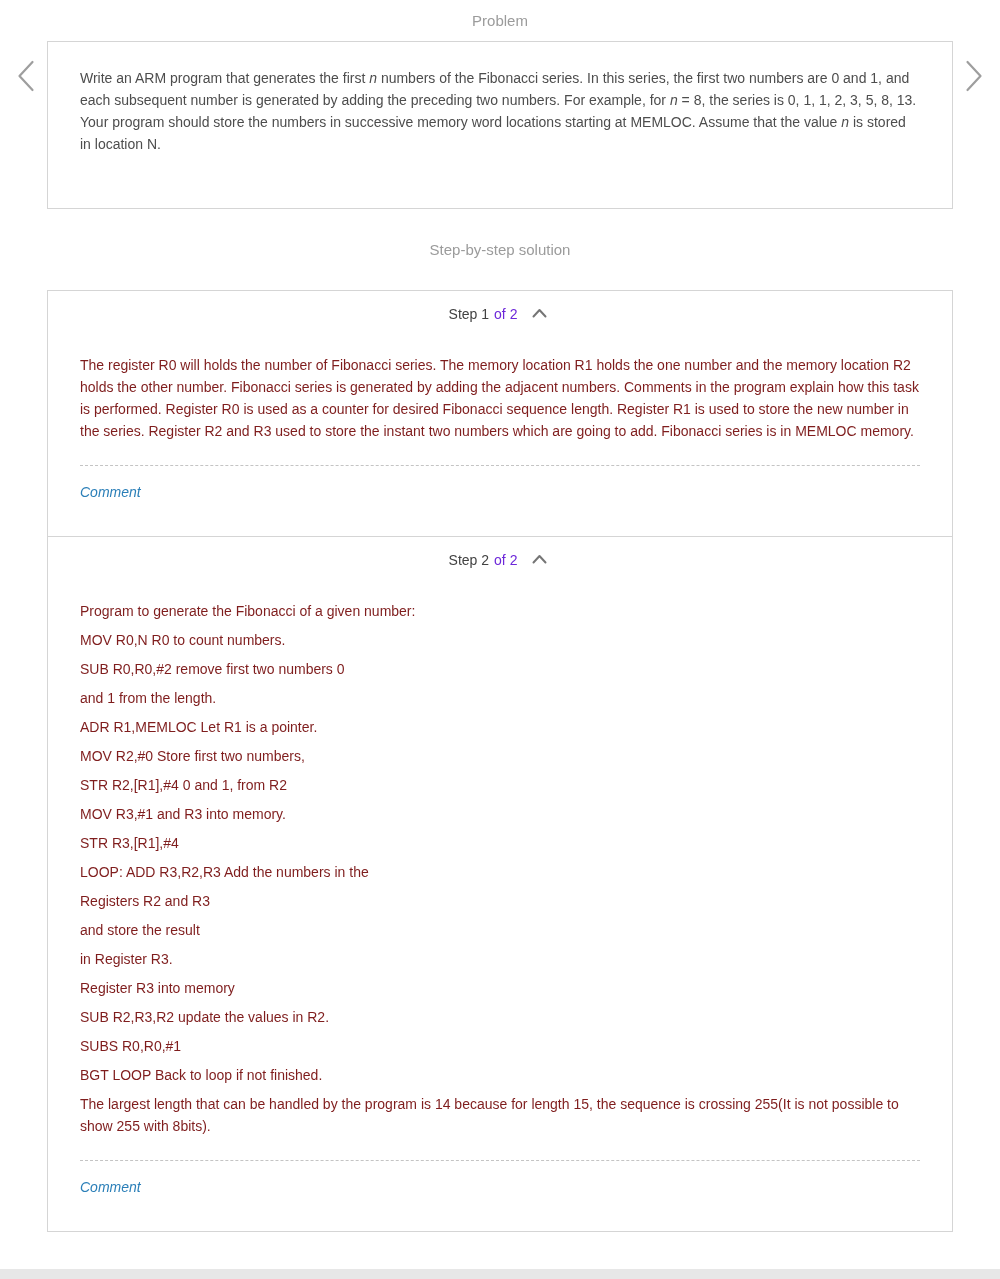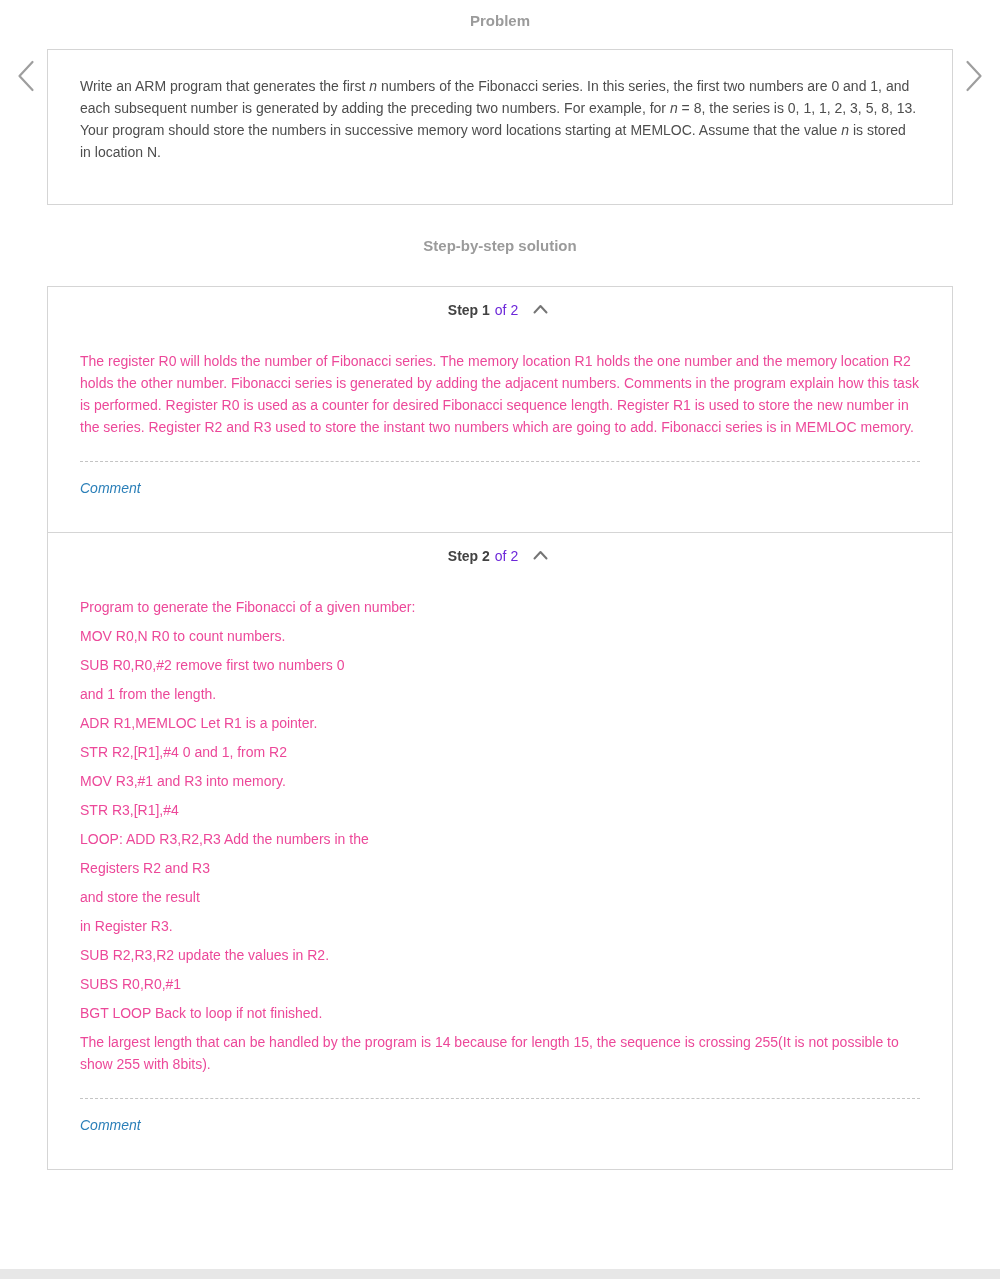--- a/index.html
+++ b/index.html
@@ -12,35 +12,35 @@
   .page {
     position: relative;
     width: 1000px;
     height: 1279px;
     overflow: hidden;
     background: #ffffff;
   }
   .section-heading {
     text-align: center;
     font-size: 15px;
-    font-weight: bold;
+    font-weight: normal;
     color: #9b9b9b;
     line-height: 16px;
   }
   .problem-heading { padding-top: 13px; }
   .solution-heading { margin-top: 33px; }
 
   .card {
     margin: 0 47px;
     background: #ffffff;
     border: 1px solid #d5d5d5;
   }
   .problem-card {
-    margin-top: 20px;
-    padding: 25px 32px 41px 32px;
+    margin-top: 12px;
+    padding: 25px 32px 53px 32px;
   }
   .problem-text {
     font-size: 14px;
     line-height: 22px;
     color: #4d4d4d;
     margin: 0;
   }
   .problem-text i { font-style: italic; }
 
   .nav-arrow {
@@ -63,37 +63,37 @@
   .step-card + .step-card { margin-top: -1px; }
 
   .step-header {
     display: flex;
     align-items: center;
     justify-content: center;
     gap: 5px;
     font-size: 14px;
     line-height: 16px;
   }
-  .step-label { font-weight: bold; color: #424242; }
+  .step-label { font-weight: normal; color: #424242; }
   .step-count { color: #6d28d9; }
   .collapse-btn {
     background: transparent;
     border: none;
     padding: 2px 4px;
     margin-left: 6px;
     cursor: pointer;
     display: flex;
     align-items: center;
   }
 
   .step-body { margin-top: 31px; }
   .step-body p {
     font-size: 14px;
     line-height: 22px;
-    color: #ec4899;
+    color: #7f1d1d;
     margin: 0 0 7px 0;
   }
   .step-body p:last-child { margin-bottom: 0; }
 
   .dashed-divider {
     border: none;
     border-top: 1px dashed #c4c4c4;
     margin: 23px 0 0 0;
   }
   .comment-row { margin-top: 15px; font-style: italic; }
@@ -175,27 +175,29 @@
           </svg>
         </span>
       </button>
     </div>
     <div class="step-body">
         <p>Program to generate the Fibonacci of a given number:</p>
         <p>MOV R0,N R0 to count numbers.</p>
         <p>SUB R0,R0,#2 remove first two numbers 0</p>
         <p>and 1 from the length.</p>
         <p>ADR R1,MEMLOC Let R1 is a pointer.</p>
+        <p>MOV R2,#0 Store first two numbers,</p>
         <p>STR R2,[R1],#4 0 and 1, from R2</p>
         <p>MOV R3,#1 and R3 into memory.</p>
         <p>STR R3,[R1],#4</p>
         <p>LOOP: ADD R3,R2,R3 Add the numbers in the</p>
         <p>Registers R2 and R3</p>
         <p>and store the result</p>
         <p>in Register R3.</p>
+        <p>Register R3 into memory</p>
         <p>SUB R2,R3,R2 update the values in R2.</p>
         <p>SUBS R0,R0,#1</p>
         <p>BGT LOOP Back to loop if not finished.</p>
         <p>The largest length that can be handled by the program is 14 because for length 15, the sequence is crossing 255(It is not possible to show 255 with 8bits).</p>
       </div>
     <hr class="dashed-divider">
     <div class="comment-row">
       <a class="comment-link">Comment</a>
     </div>
   </div>

